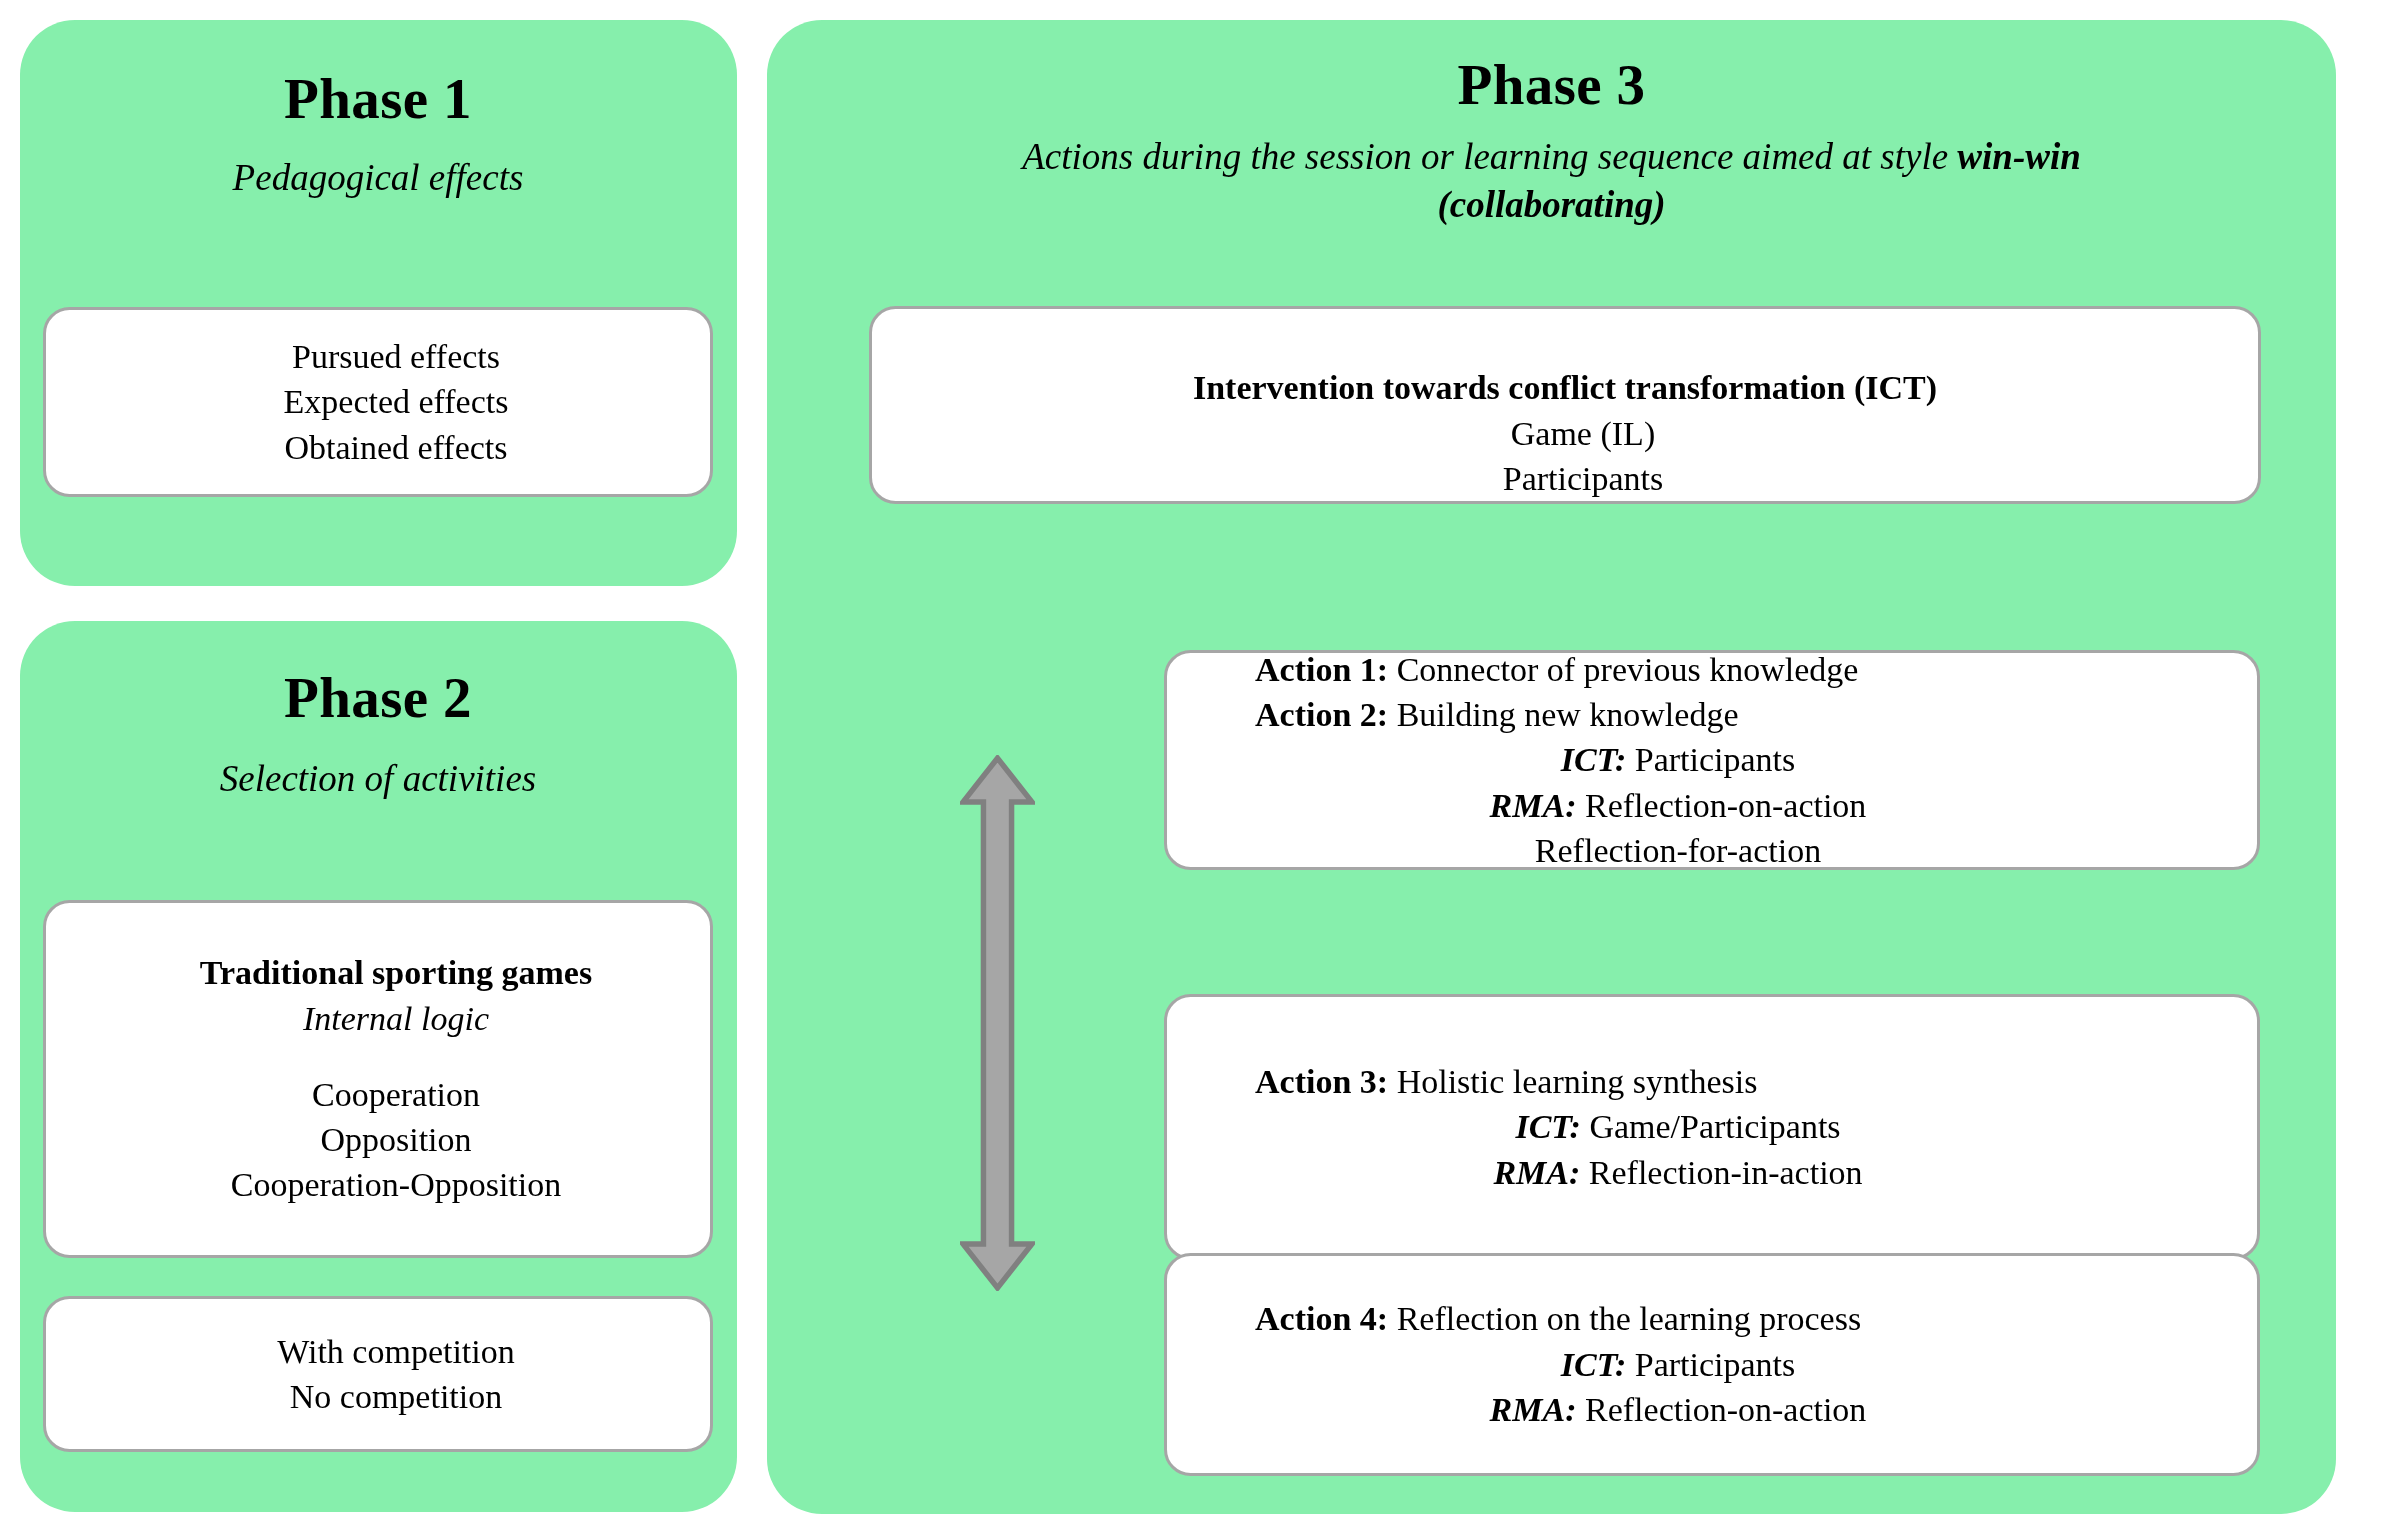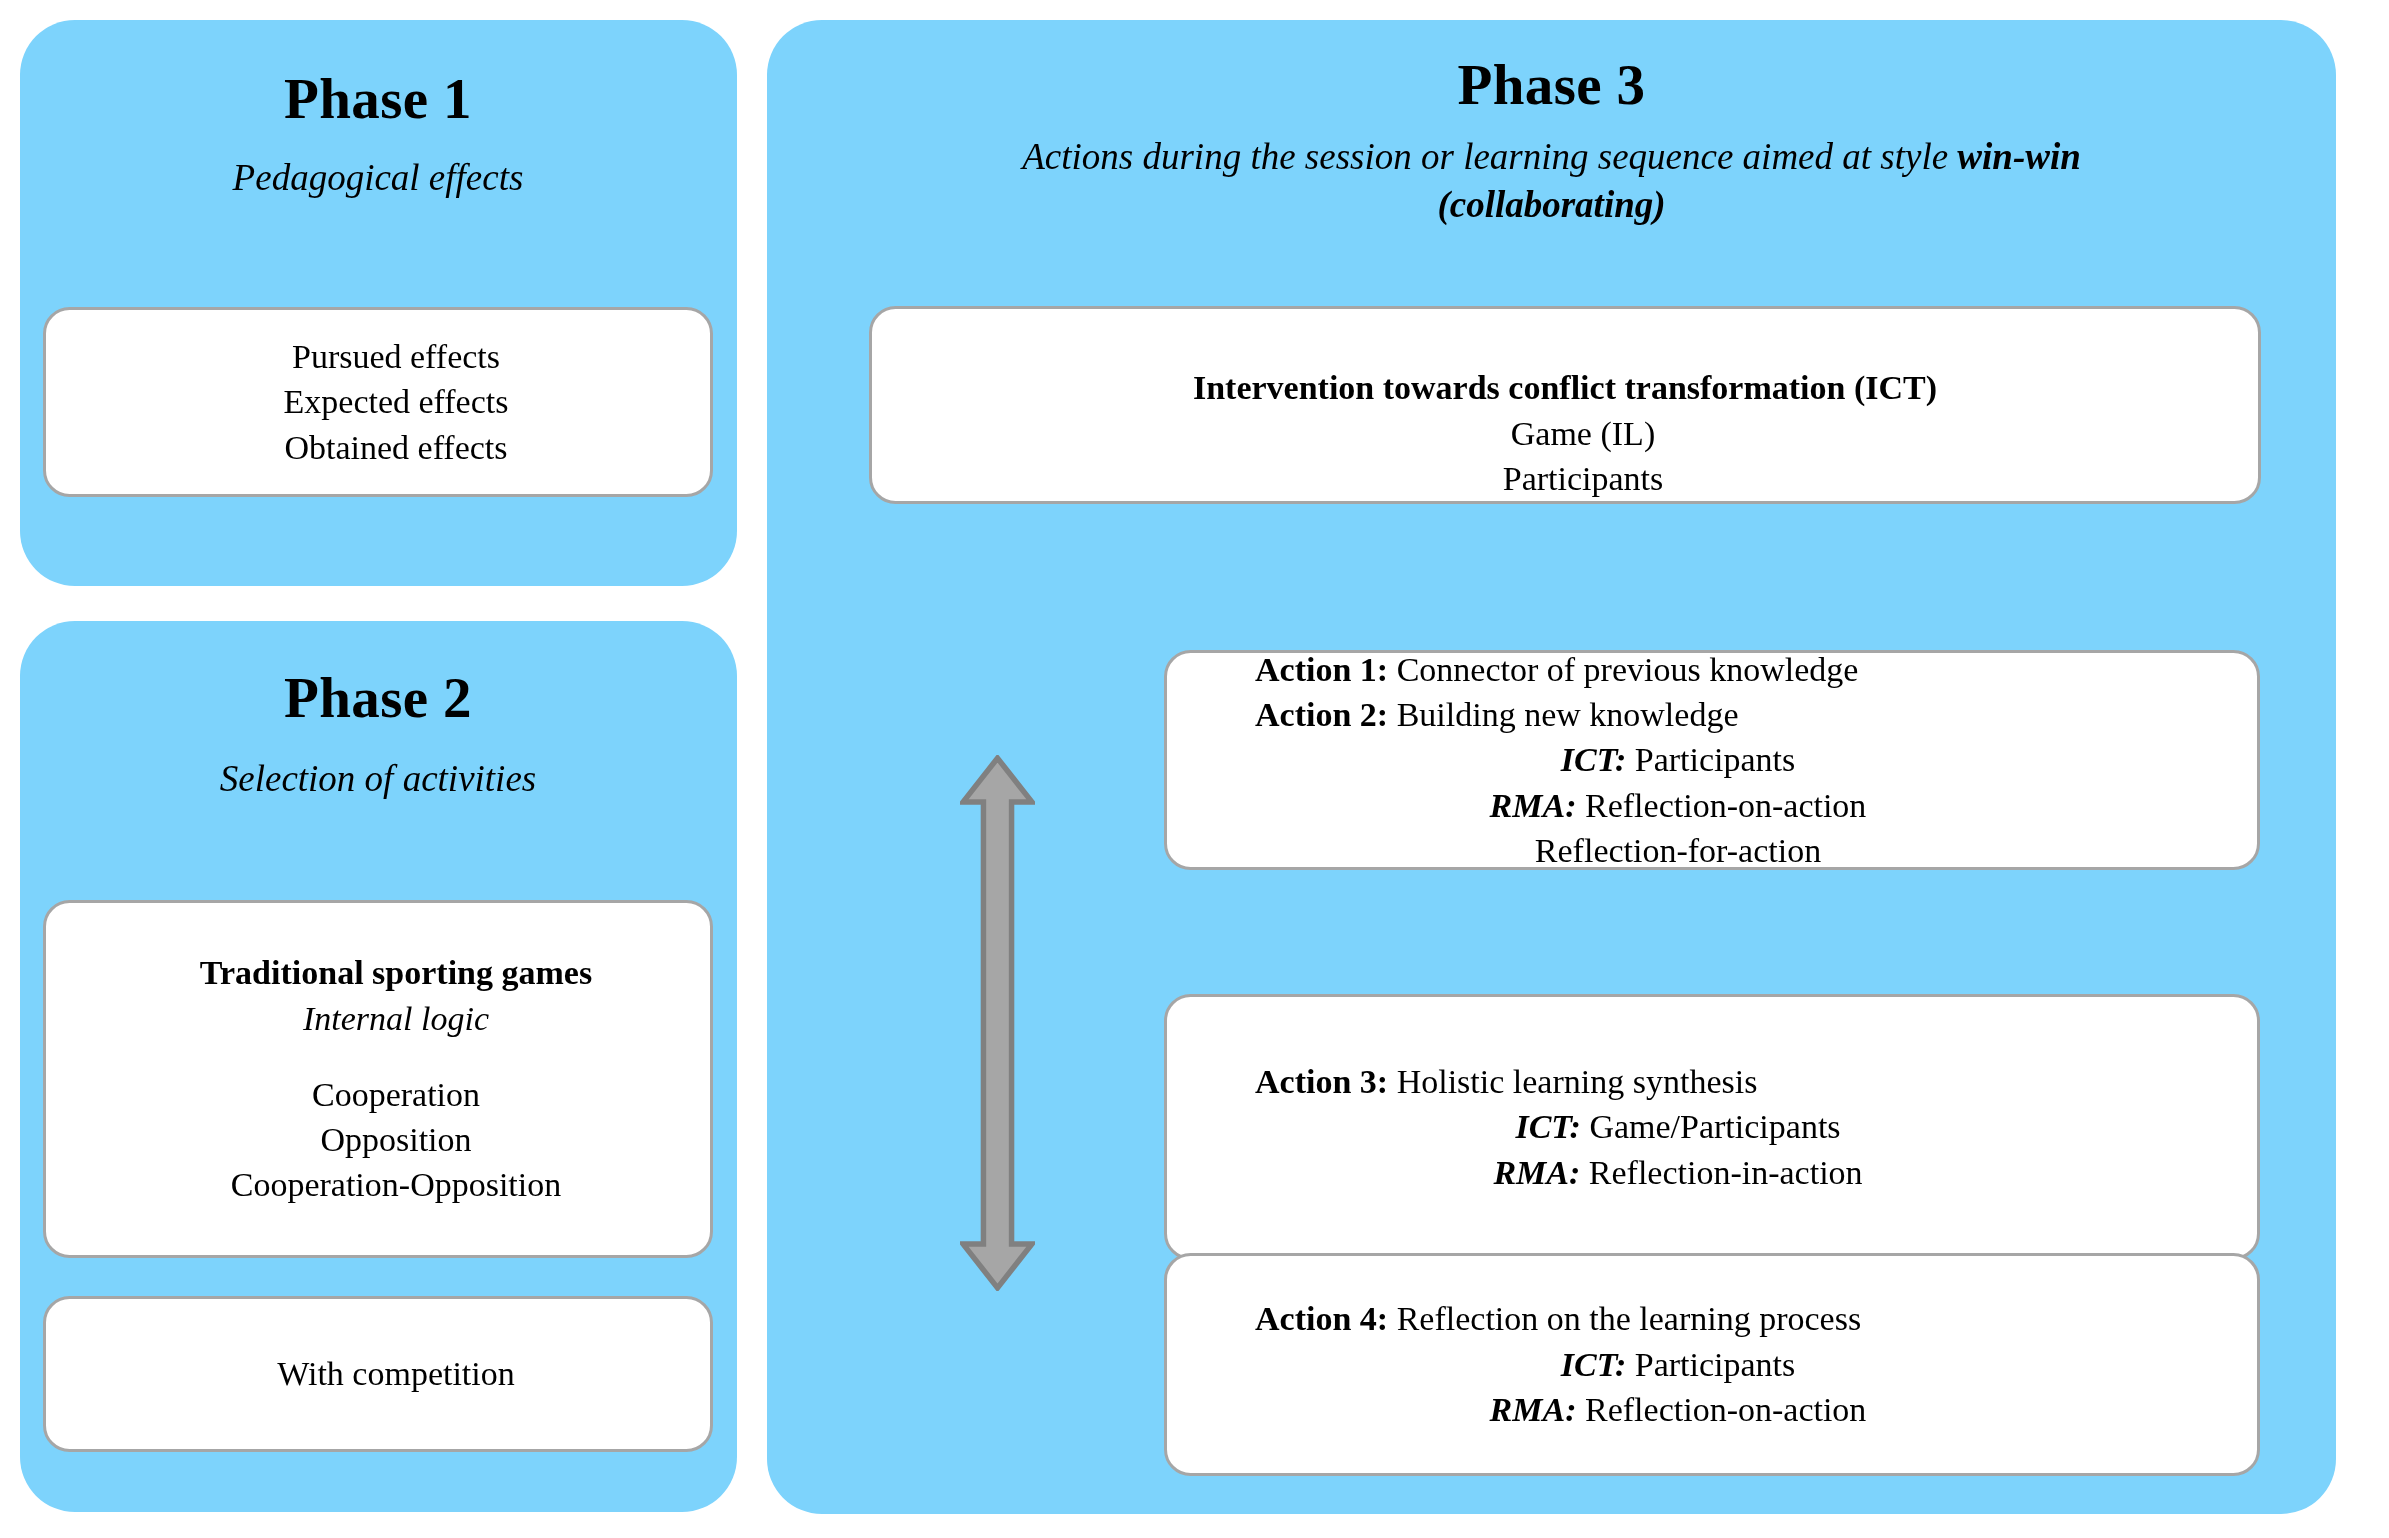--- a/index.html
+++ b/index.html
@@ -12,21 +12,21 @@
     height: 1539px;
     position: relative;
     font-family: "Liberation Serif", "DejaVu Serif", serif;
     color: #000000;
     overflow: hidden;
   }
 
   
   .phase-panel {
     position: absolute;
-    background: #7dd3fc;
+    background: #86efac;
     border-radius: 55px;
     box-sizing: border-box;
   }
   #phase1-panel { left: 19.5px;  top: 19.5px;   width: 717px;  height: 566px; }
   #phase2-panel { left: 19.5px;  top: 621px;  width: 717px;  height: 891px; }
   #phase3-panel { left: 767px; top: 19.5px;   width: 1569px; height: 1494px; }
 
   .phase-title {
     text-align: center;
     font-weight: bold;
@@ -131,20 +131,21 @@
   <div class="line bold">Traditional sporting games</div>
   <div class="line italic">Internal logic</div>
   <div class="spacer"></div>
   <div class="line">Cooperation</div>
   <div class="line">Opposition</div>
   <div class="line">Cooperation-Opposition</div>
 </div>
 
 <div class="card" id="phase2-competition-card">
   <div class="line">With competition</div>
+  <div class="line">No competition</div>
 </div>
 
 <div class="phase-panel" id="phase3-panel">
   <div class="phase-title" id="phase3-title">Phase 3</div>
   <div class="phase-subtitle" id="phase3-subtitle"><span>Actions during the session or learning sequence aimed at style </span><b>win-win (collaborating)</b></div>
 </div>
 
 <div class="card" id="phase3-header-card">
   <div class="hdr-col">
     <div class="line head">Intervention towards conflict transformation (ICT)</div>

